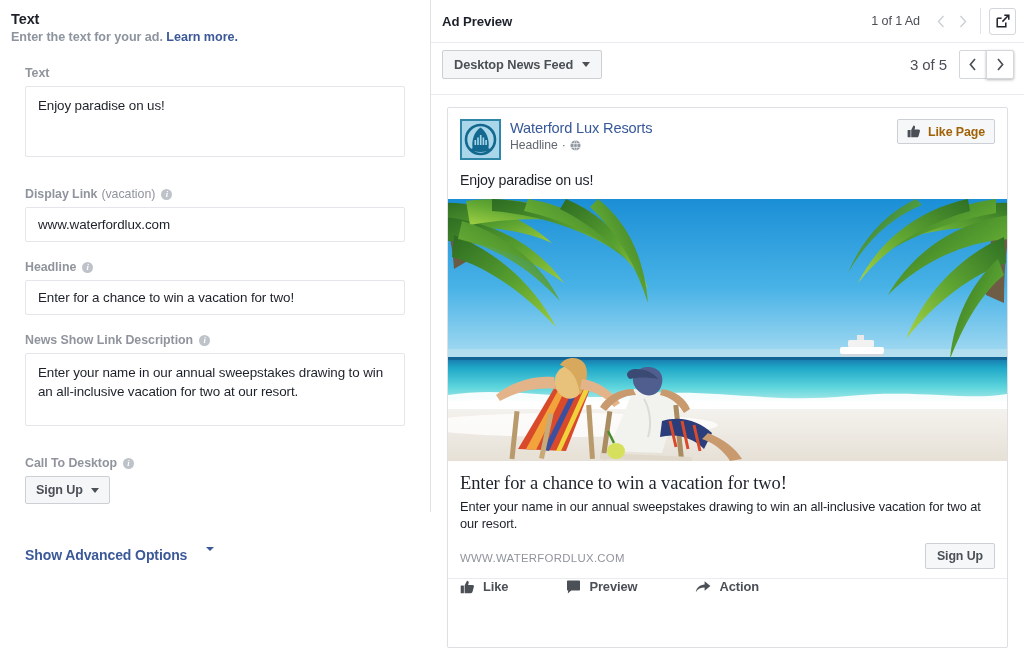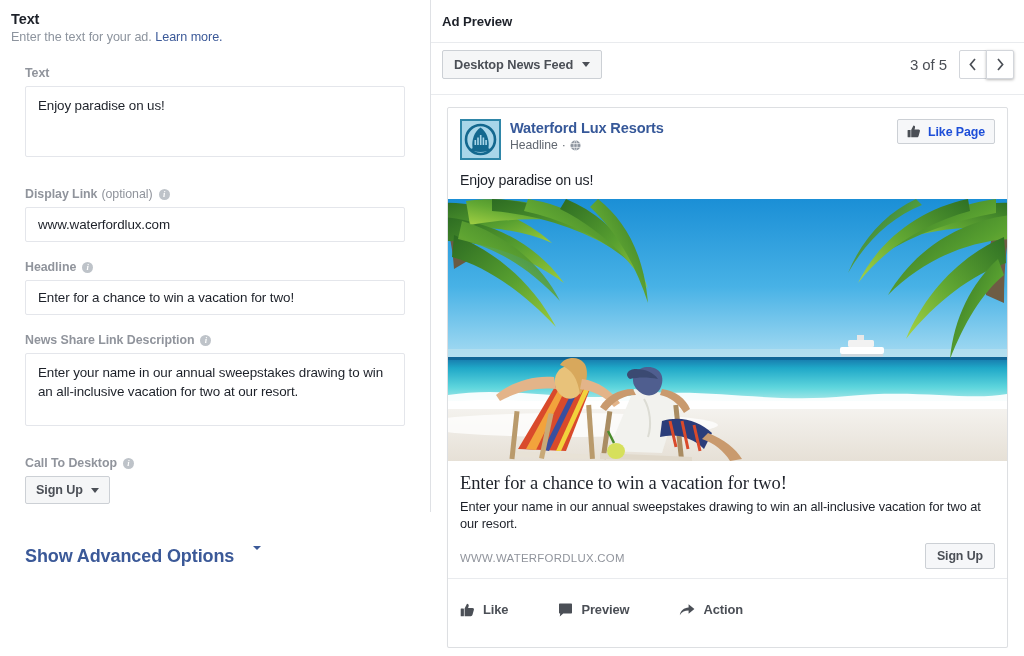--- a/index.html
+++ b/index.html
@@ -21,20 +21,21 @@
     flex: 0 0 431px;
     padding: 11px 0 0 0;
   }
   .section-title {
     font-size: 14.5px; font-weight: bold; color: #1d2129;
     padding-left: 11px; letter-spacing: -0.1px;
   }
   .section-sub {
     font-size: 12.6px; color: #8d949e; padding-left: 11px; margin-top: 3px;
     letter-spacing: -0.05px;
+    font-weight: bold;
   }
   .section-sub .lnk { color: #3b5998; text-decoration: none; }
 
   .form-area { padding: 0 25px 0 25px; margin-top: 22px; }
   .field-block { margin-bottom: 4px; }
   .field-label {
     font-size: 12.4px; color: #90949c; font-weight: bold;
     letter-spacing: -0.05px; display: flex; align-items: center;
     margin-bottom: 6px; line-height: 14px;
   }
@@ -67,21 +68,21 @@
     border-radius: 2px; height: 28px; padding: 0 10px;
     font-size: 12.6px; font-weight: bold; color: #4b4f56;
     cursor: pointer; letter-spacing: -0.1px;
   }
   .caret-down {
     width: 0; height: 0; border-left: 4.5px solid transparent;
     border-right: 4.5px solid transparent; border-top: 5px solid #4b4f56;
   }
   .adv-link {
     display: inline-flex; align-items: flex-start; gap: 19px;
-    color: #3b5998; font-size: 18px; font-weight: bold;
+    color: #3b5998; font-size: 14px; font-weight: bold;
     cursor: pointer; letter-spacing: -0.1px;
   }
   .adv-link .caret-down { border-top-color: #3b5998; border-left-width:4px; border-right-width:4px; border-top-width:4.5px; }
 
   
   .right-panel { flex: 1; height: 648px; background: #fff; display: flex; flex-direction: column; }
   .preview-head {
     height: 43px; display: flex; align-items: center;
     padding: 0 8px 0 11px; border-bottom: 1px solid #e9ebee;
     flex: 0 0 43px;
@@ -138,33 +139,33 @@
   }
   .ad-header { display: flex; align-items: flex-start; padding: 11px 12px 0 12px; }
   .avatar {
     width: 41px; height: 41px; flex: 0 0 41px;
     background: #a6d4e8; border: 2px solid #2f86a8;
     display:flex; align-items:center; justify-content:center;
     overflow:hidden;
   }
   .ad-names { margin-left: 9px; padding-top: 1px; }
   .page-name {
-    font-size: 14.6px; font-weight: bold; color: #365899;
+    font-size: 14.6px; font-weight: normal; color: #365899;
     letter-spacing: -0.15px; cursor: pointer; display:block;
   }
   .sponsored {
     font-size: 12.2px; color: #616770; margin-top: 2px;
     display: flex; align-items: center; gap: 4px; letter-spacing: -0.05px;
   }
   .globe-icon { display:inline-block; width: 11px; height: 11px; }
   .like-page-btn {
     margin-left: auto; display: inline-flex; align-items: center; gap: 7px;
     border: 1px solid #ccd0d5; background: #f6f7f9; border-radius: 2px;
     height: 25px; padding: 0 9px; font-size: 12.4px; font-weight: bold;
-    color: #1d4ed8; cursor: pointer; letter-spacing: -0.1px;
+    color: #a16207; cursor: pointer; letter-spacing: -0.1px;
   }
   .ad-message {
     padding: 12px 12px 11px 12px; font-size: 14.2px; color: #1d2129;
     letter-spacing: -0.15px;
   }
   .ad-image { width: 100%; height: 262px; display:block; }
 
   .link-block { padding: 11px 12px 9px 12px; border-bottom: 1px solid #e9ebee; background:#fff; }
   .link-headline {
     font-family: "Liberation Serif", serif;
@@ -181,21 +182,21 @@
     letter-spacing: 0.3px; padding-bottom: 5px;
   }
   .signup-btn {
     margin-left: auto; border: 1px solid #ccd0d5; background: #f6f7f9;
     border-radius: 2px; height: 26px; padding: 0 11px;
     font-size: 12.4px; font-weight: bold; color: #4b4f56;
     display: inline-flex; align-items: center; cursor: pointer;
     letter-spacing: -0.1px;
   }
   .ad-actions {
-    display: flex; align-items: flex-end; height: 38px; padding: 0 12px; gap: 4px;
+    display: flex; align-items: flex-start; height: 38px; padding: 0 12px; gap: 12px;
   }
   .action-item {
     display: inline-flex; align-items: center; gap: 8px;
     font-size: 12.9px; font-weight: bold; color: #4b4f56;
     cursor: pointer; margin-right: 46px; letter-spacing: -0.1px;
   }
   .action-item:last-child { margin-right: 0; }
   svg { display: block; }
 </style>
 </head>
@@ -219,21 +220,21 @@
         </div>
         <textarea class="text-area tall" style="">Enjoy paradise on us!</textarea>
       </div>
 
       <div class="gap-lg"></div>
 
       
       <div class="field-block">
         <div class="field-label">
           <span>Display Link</span>
-          <span class="optional">(optional)</span>
+          <span class="optional">(vacation)</span>
           <span class="info-icon">i</span>
         </div>
         <input class="text-input" type="text" value="www.waterfordlux.com" style="">
       </div>
 
       <div class="gap-md"></div>
 
       
       <div class="field-block">
         <div class="field-label">
@@ -241,21 +242,21 @@
           <span class="info-icon">i</span>
         </div>
         <input class="text-input" type="text" value="Enter for a chance to win a vacation for two!" style="">
       </div>
 
       <div class="gap-md"></div>
 
       
       <div class="field-block">
         <div class="field-label">
-          <span>News Share Link Description</span>
+          <span>News Show Link Description</span>
           <span class="info-icon">i</span>
         </div>
         <textarea class="text-area desc" style="">Enter your name in our annual sweepstakes drawing to win an all-inclusive vacation for two at our resort.</textarea>
       </div>
 
       <div class="gap-lg"></div>
 
       
       <div class="field-block">
         <div class="field-label">
@@ -274,20 +275,42 @@
         <span>Show Advanced Options</span>
         <span class="caret-down"></span>
       </div>
     </div>
   </div>
 
   <div class="right-panel">
 
     <div class="preview-head">
       <div class="preview-title">Ad Preview</div>
+      <div class="head-right">
+        <span class="count-label">1 of 1 Ad</span>
+        <span class="chev">
+          <svg width="8" height="13" viewBox="0 0 8 13">
+              <polyline points="6.5,1 1.5,6.5 6.5,12" fill="none" stroke="#ccd0d5" stroke-width="1.4"></polyline>
+            </svg>
+        </span>
+        <span class="chev">
+          <svg width="8" height="13" viewBox="0 0 8 13">
+              <polyline points="1.5,1 6.5,6.5 1.5,12" fill="none" stroke="#ccd0d5" stroke-width="1.4"></polyline>
+            </svg>
+        </span>
+        <span class="divider-v"></span>
+        <span class="ext-btn">
+          <svg width="14" height="14" viewBox="0 0 14 14">
+            <path d="M1.2 4.2 L1.2 12.8 L9.8 12.8 L9.8 8.4" fill="none" stroke="#1d2129" stroke-width="1.5"></path>
+            <path d="M5.6 4.2 L1.2 4.2" fill="none" stroke="#1d2129" stroke-width="1.5"></path>
+            <path d="M6.4 7.6 L12.6 1.3" fill="none" stroke="#1d2129" stroke-width="1.5"></path>
+            <path d="M8.3 1.2 L12.8 1.2 L12.8 5.7" fill="none" stroke="#1d2129" stroke-width="1.5"></path>
+          </svg>
+        </span>
+      </div>
     </div>
 
     <div class="preview-toolbar">
       <div class="placement-select">
         <span>Desktop News Feed</span>
         <span class="caret-down"></span>
       </div>
       <div class="tb-right">
         <span class="pg-label">3 of 5</span>
         <span class="nav-btn prev">

